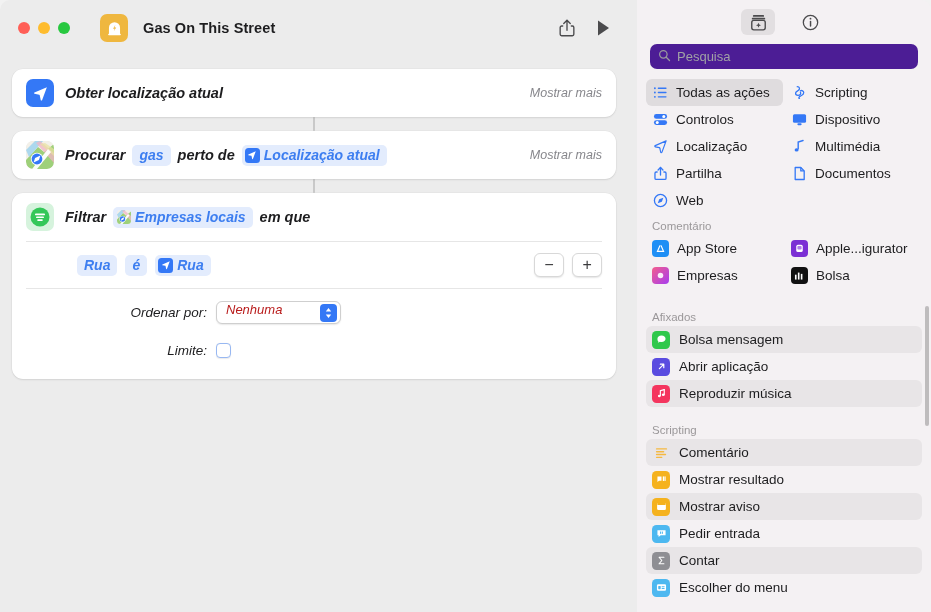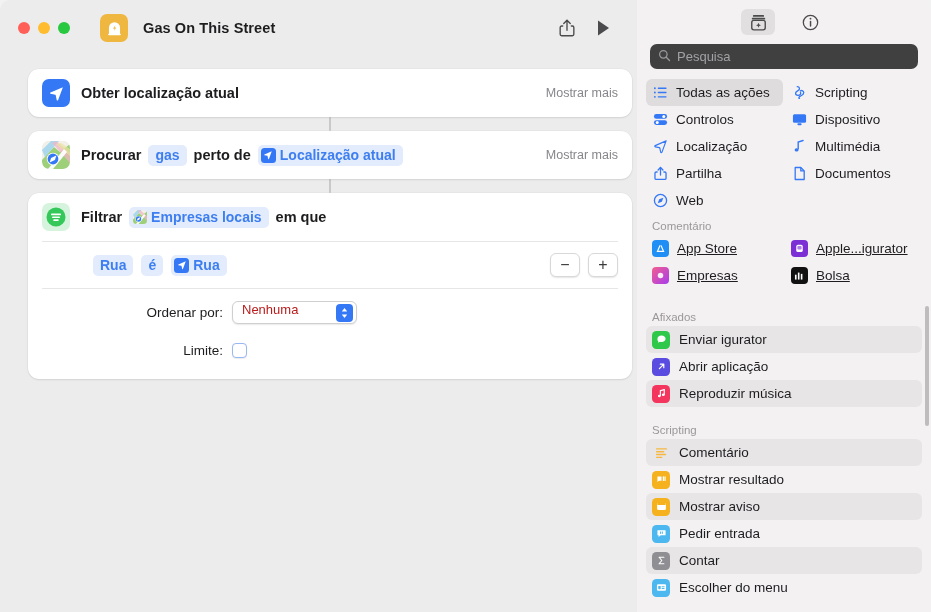--- a/index.html
+++ b/index.html
@@ -58,22 +58,23 @@
   #titlebar-right {
     margin-left: auto;
     display: flex; align-items: center; gap: 20px;
     padding-right: 10px;
   }
   .tb-btn { cursor: default; display:flex; align-items:center; justify-content:center; }
 
   
   #workflow {
     position: absolute;
-    left: 28px; top: 69px;
+    left: 12px; top: 69px;
     width: 604px;
+    font-style: italic;
   }
   .action-card {
     background: #fff;
     border-radius: 11px;
     box-shadow: 0 1px 2px rgba(0,0,0,.09), 0 0 0 .5px rgba(0,0,0,.045);
     position: relative;
   }
   .action-head {
     display: flex;
     align-items: center;
@@ -223,21 +224,21 @@
   .lib-tb-btn {
     width: 34px; height: 26px;
     border-radius: 6px;
     display: flex; align-items: center; justify-content: center;
   }
   .lib-tb-btn.active { background: #e2dfe1; }
 
   #search-wrap { padding: 0 13px; }
   #search-field {
     height: 25px;
-    background: #404040;
+    background: #4c1d95;
     border-radius: 7px;
     display: flex; align-items: center;
     padding: 0 8px;
     gap: 6px;
   }
   #search-placeholder {
     font-size: 13px;
     color: #a1a1a6;
   }
 
@@ -277,21 +278,21 @@
   .app-item {
     display: flex; align-items: center;
     height: 27px;
     padding: 0 6px;
     gap: 8px;
     border-radius: 6px;
   }
   .app-ic { width: 17px; height: 17px; border-radius: 4px; flex: 0 0 auto;
             display:flex;align-items:center;justify-content:center; }
   .app-label { font-size: 13.5px; color: #1d1d1f; white-space: nowrap;
-               overflow:hidden; text-overflow: ellipsis; text-decoration: underline; }
+               overflow:hidden; text-overflow: ellipsis; }
 
   
   #lib-divider {
     position: absolute;
     left: 0; right: 0; top: 299px;
     height: 8px;
     background: linear-gradient(180deg, rgba(0,0,0,.10), rgba(0,0,0,0));
     pointer-events: none;
   }
 
@@ -672,21 +673,21 @@
     <div id="lib-list">
 
       <div class="sec-title">Afixados</div>
 
       <div class="lrow alt">
         <span class="lrow-ic" style="background:#2fc84b;">
           <svg width="13" height="13" viewBox="0 0 16 16">
             <path d="M8 3 c3 0 5 1.8 5 4 c0 2.2 -2 4 -5 4 c-.7 0 -1.3 -.1 -1.9 -.3 L3.5 12 l.7 -1.8 C3.4 9.5 3 8.8 3 7 c0 -2.2 2 -4 5 -4 z" fill="#fff"></path>
           </svg>
         </span>
-        <span class="lrow-label">Enviar igurator</span>
+        <span class="lrow-label">Bolsa mensagem</span>
       </div>
 
       <div class="lrow">
         <span class="lrow-ic" style="background:#5a4ce0;">
           <svg width="13" height="13" viewBox="0 0 16 16">
             <path d="M5.4 10.6 L10.6 5.4 M6.6 5.2 H10.8 V9.4" stroke="#fff" stroke-width="1.5" fill="none" stroke-linecap="round" stroke-linejoin="round"></path>
           </svg>
         </span>
         <span class="lrow-label">Abrir aplicação</span>
       </div>

